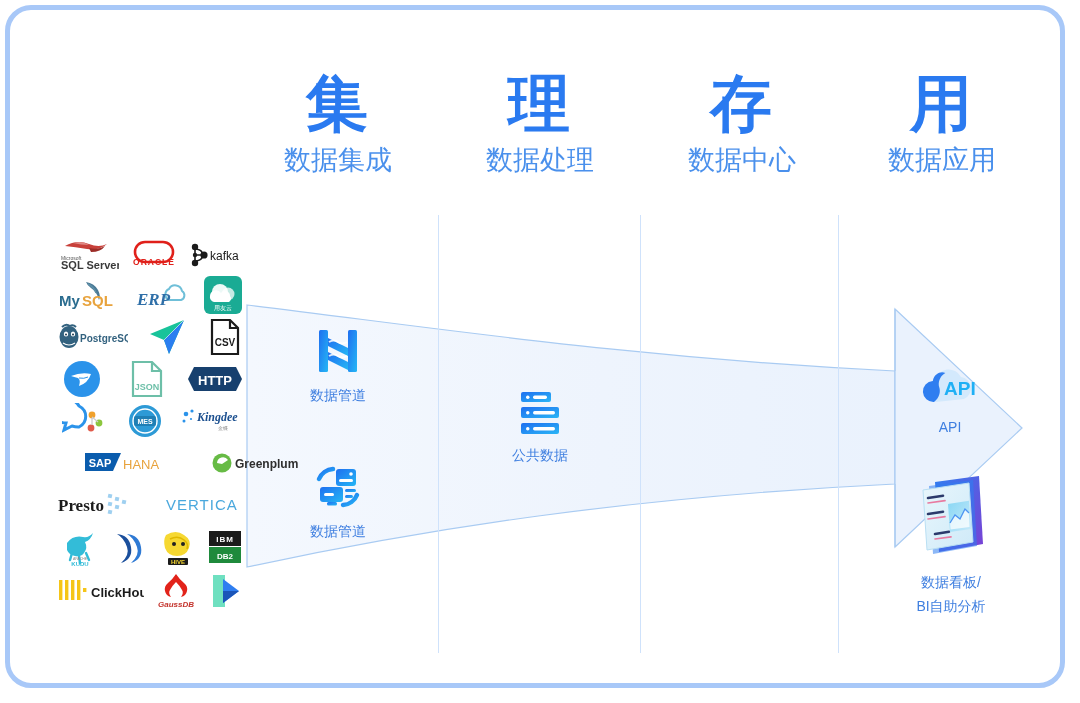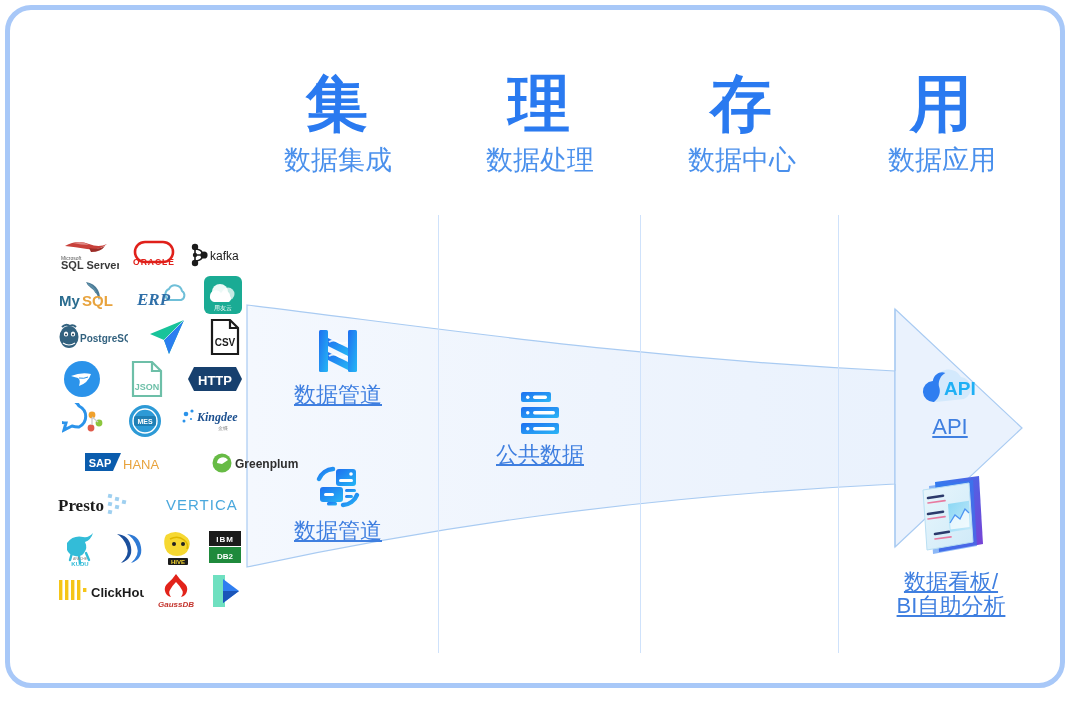--- a/index.html
+++ b/index.html
@@ -23,21 +23,21 @@
 
   
   .vdiv{position:absolute;width:1px;background:#cfe2fb;}
 
   
   #flowsvg{position:absolute;left:0;top:0;width:1060px;height:683px;pointer-events:none;}
 
   
   .stage{position:absolute;text-align:center;}
   .stage .cap{
-    font-size:22px;line-height:22px;color:#3f7fe0;font-weight:500;white-space:nowrap;text-decoration:underline;
+    font-size:14px;line-height:22px;color:#3f7fe0;font-weight:500;white-space:nowrap;
   }
   .stage .cap.two{line-height:24px;}
   .ico{margin:0 auto 8px auto;display:block;}
 
   
   #logos{position:absolute;left:48px;top:228px;width:185px;height:375px;}
   .lrow{display:flex;justify-content:space-between;width:100%;}
   .lcell{
     display:flex;align-items:center;justify-content:center;
     height:34px;

